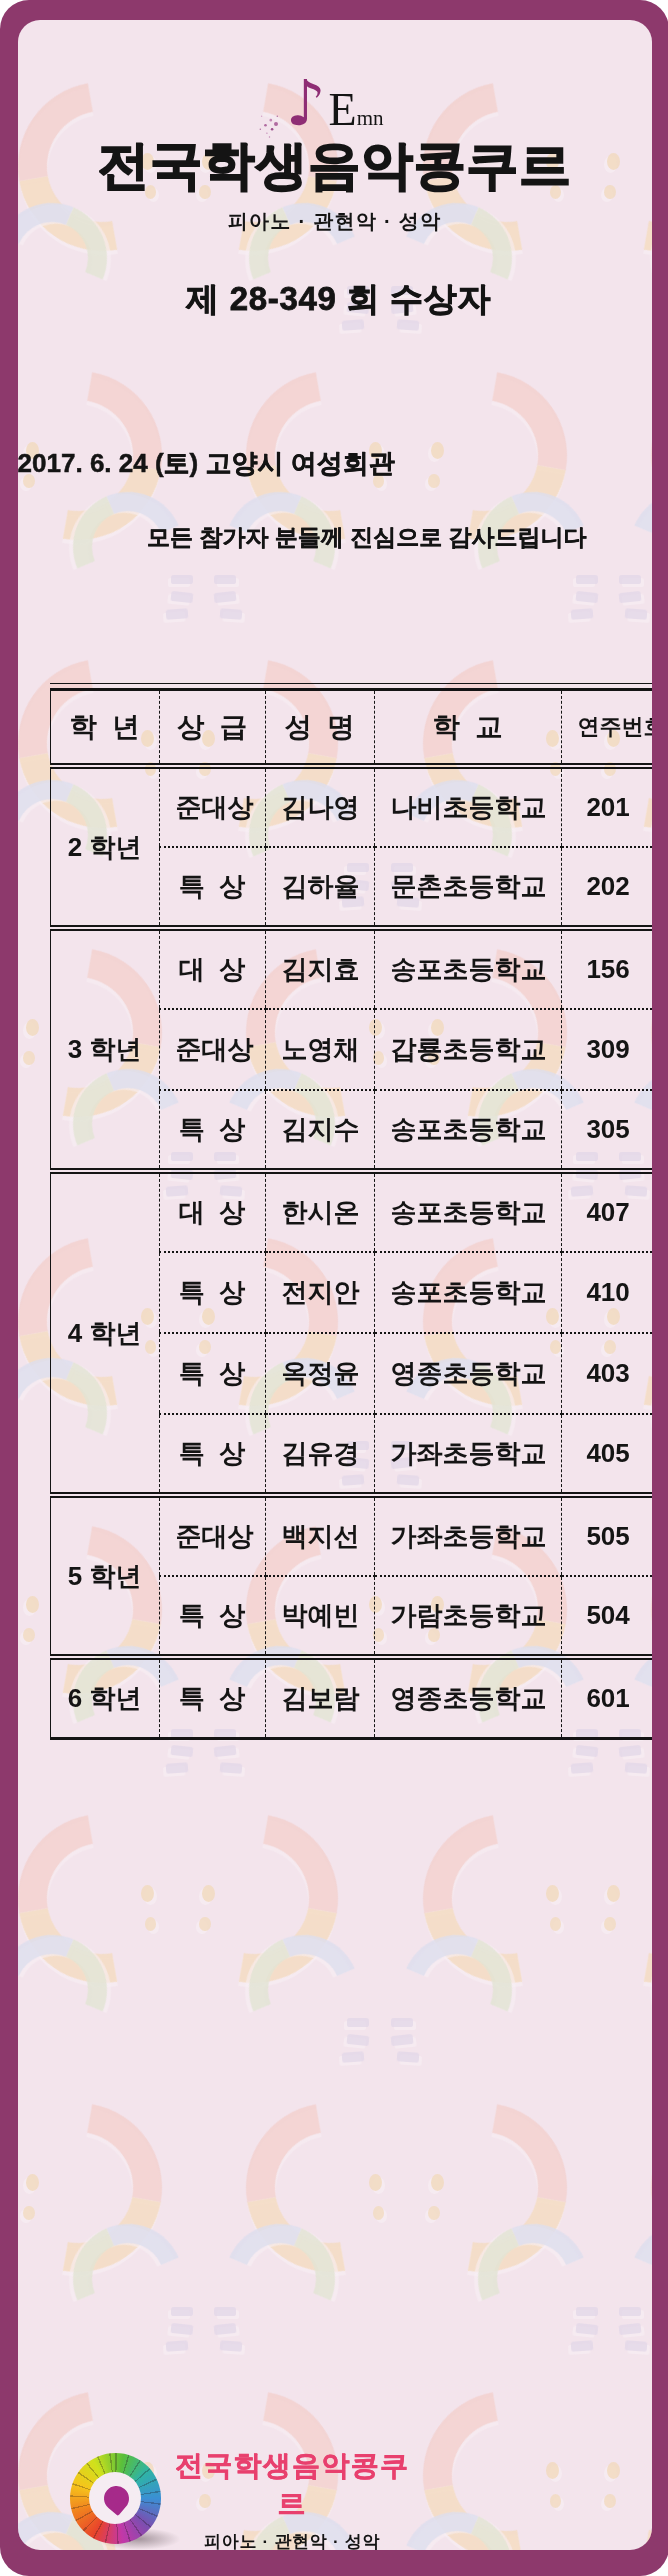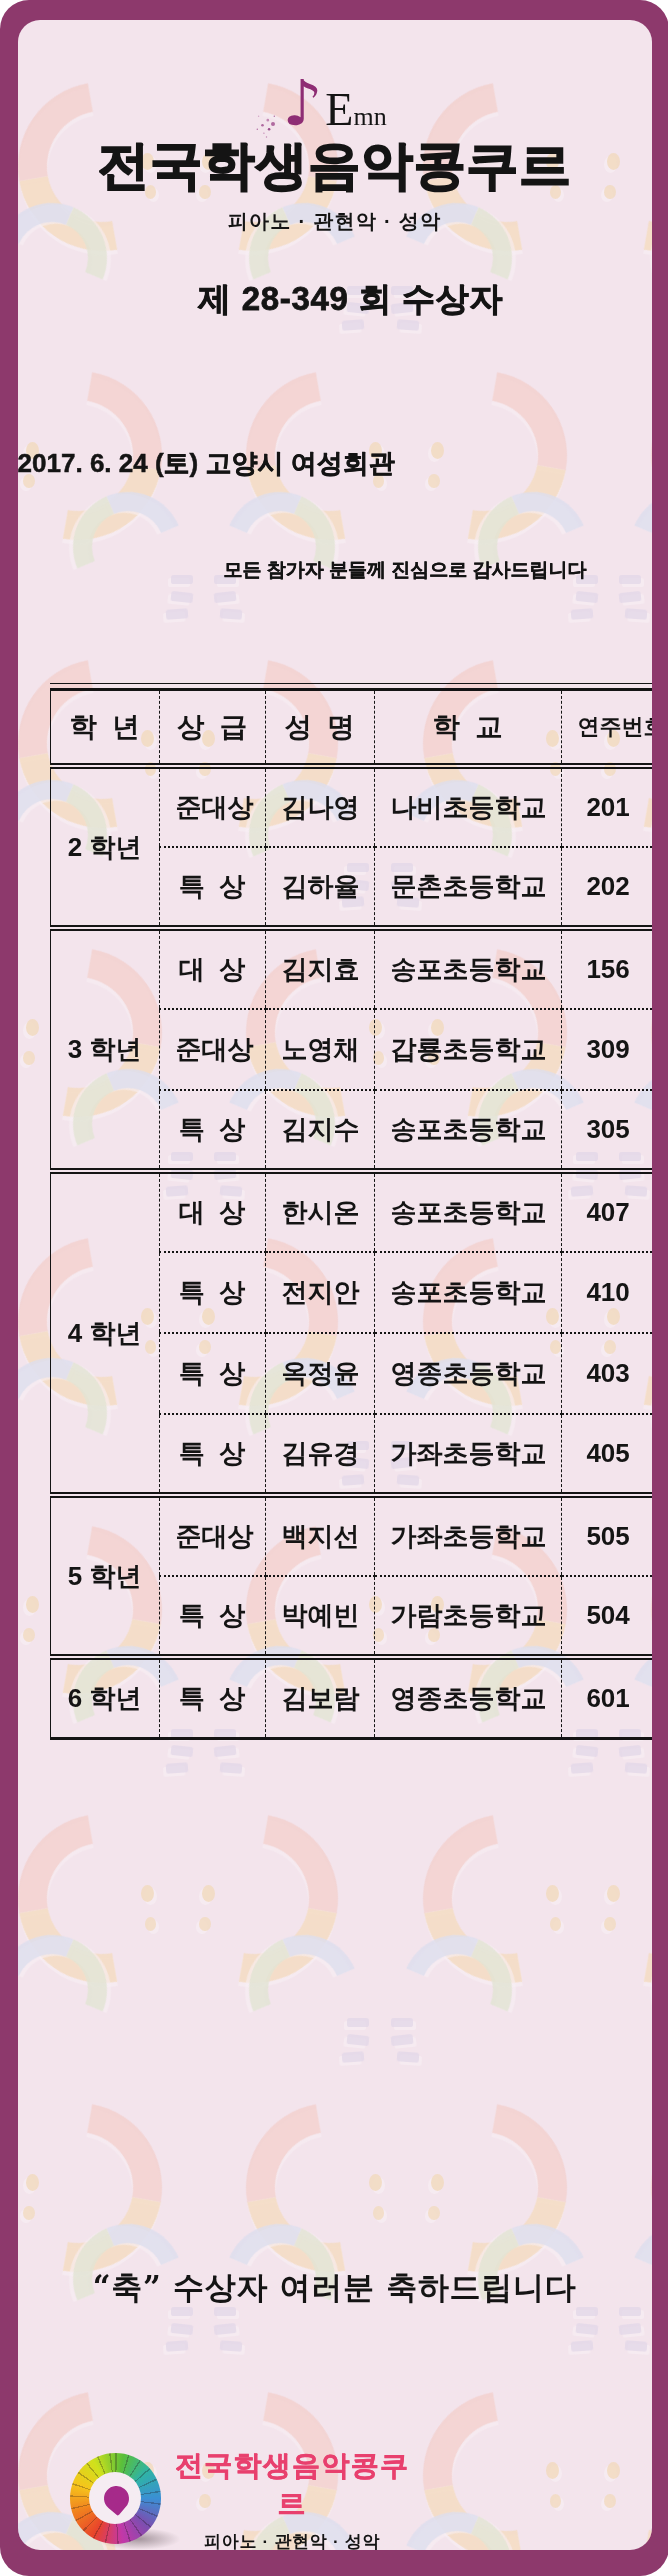--- a/index.html
+++ b/index.html
@@ -23,31 +23,31 @@
   .content{position:relative;z-index:2;width:100%;height:100%;}
 
   
   .logo-row{position:absolute;left:0;top:56px;width:100%;display:flex;justify-content:center;align-items:baseline;}
   .note-wrap{position:relative;margin-right:2.6px;}
   .note-glyph{font-size:63px;line-height:.9;color:#8e2d74;font-family:"DejaVu Sans",sans-serif;}
   .speckles{position:absolute;left:-11.8px;bottom:6.5px;width:3.9px;height:3.9px;border-radius:50%;background:#b06aa0;
     box-shadow:-5.2px -3.9px 0 -0.7px #c389b4,-10.5px 1.3px 0 -0.7px #b06aa0,-3.9px 5.2px 0 -0.7px #9c4f8d,-9.1px 9.1px 0 -1.3px #c389b4,
                1.3px -7.8px 0 -1.3px #b06aa0,-14.4px -7.8px 0 -1.3px #d4a6c8,-15.7px 5.2px 0 -1.3px #b06aa0,-6.5px 13px 0 -1.3px #c389b4;}
   .logo-E{font-family:"Liberation Serif","DejaVu Serif",serif;font-size:46px;color:#141414;line-height:1;}
-  .logo-mn{font-family:"Liberation Serif","DejaVu Serif",serif;font-size:26px;color:#141414;text-align:center;}
+  .logo-mn{font-family:"Liberation Serif","DejaVu Serif",serif;font-size:21px;color:#141414;text-align:center;}
   .logo-text{font-size:31px;font-weight:bold;letter-spacing:2px;margin-left:10.5px;-webkit-text-stroke:0.7px #141414;}
 
   .main-title{position:absolute;left:0;top:116px;width:100%;text-align:center;font-size:52px;font-weight:bold;
               letter-spacing:0.7px;-webkit-text-stroke:1.7px #141414;line-height:1.15;}
   .subtitle{position:absolute;left:0;top:188px;width:100%;text-align:center;font-size:20px;font-weight:bold;letter-spacing:1.3px;}
-  .round-title{position:absolute;left:16px;top:257px;width:100%;text-align:center;font-size:33px;font-weight:bold;
+  .round-title{position:absolute;left:4px;top:257px;width:100%;text-align:center;font-size:33px;font-weight:bold;
                -webkit-text-stroke:0.8px #141414;letter-spacing:0.7px;}
   .date-line{position:absolute;left:0;top:426px;width:100%;font-size:26px;font-weight:bold;
              -webkit-text-stroke:0.5px #141414;}
-  .thanks{position:absolute;right:65px;top:499px;text-align:right;font-size:19px;font-weight:bold;line-height:37px;margin-top:32px;
+  .thanks{position:absolute;right:65px;top:499px;text-align:right;font-size:23px;font-weight:bold;line-height:37px;
           -webkit-text-stroke:0.3px #141414;}
 
   
   .tbl-wrap{position:absolute;left:32px;top:668px;width:606px;}
   .tbl-wrap::before{content:'';position:absolute;left:0;right:0;top:-4.6px;height:1.3px;background:#141414;}
   table.results{border-collapse:collapse;table-layout:fixed;width:606px;
                 border-left:1.3px solid #141414;border-right:1.3px solid #141414;
                 border-top:3.3px solid #141414;border-bottom:3.3px solid #141414;}
   .results th,.results td{text-align:center;vertical-align:middle;white-space:pre;font-weight:bold;color:#141414;
                           border-left:1.3px dashed #141414;padding:16px;}
@@ -481,21 +481,20 @@
                 <td class="grade-cell" rowspan="1">6 학년</td>
                 <td>특  상</td>
                 <td>김보람</td>
                 <td>영종초등학교</td>
                 <td>601</td>
               </tr>
             </tbody>
         </table>
       </div>
 
-      <div class="congrats">“축”  수상자 여러분 축하드립니다</div>
 
       <div class="footer">
         <span class="spiral-shadow"></span>
         <span class="spiral">
           <span class="spiral-core"></span>
         </span>
         <div class="footer-text">
           <div class="footer-brand" style="color: rgb(232, 64, 110);">전국학생음악콩쿠르</div>
           <div class="footer-sub">피아노 · 관현악 · 성악</div>
 

